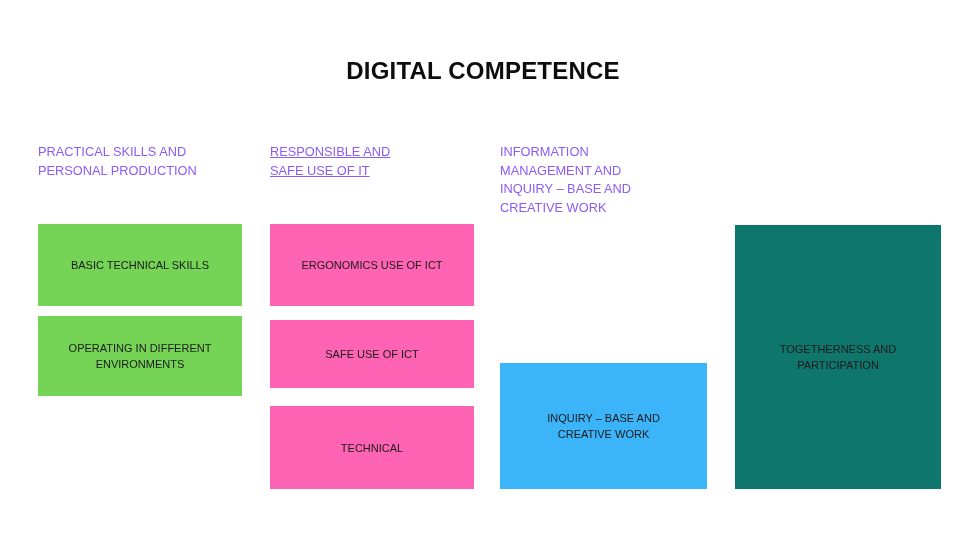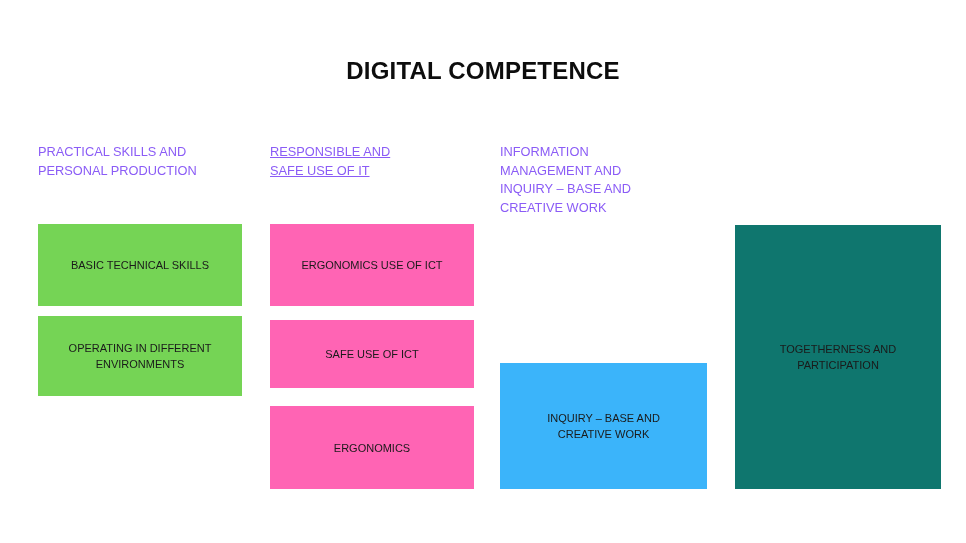--- a/index.html
+++ b/index.html
@@ -93,21 +93,21 @@
 MANAGEMENT AND
 INQUIRY – BASE AND
 CREATIVE WORK</div>
 
   <div class="block b-g1" style="background-color: rgb(117, 212, 85);">BASIC TECHNICAL SKILLS</div>
   <div class="block b-g2" style="background-color: rgb(117, 212, 85);">OPERATING IN DIFFERENT
 ENVIRONMENTS</div>
 
   <div class="block b-p1" style="background-color: rgb(255, 100, 180);">ERGONOMICS USE OF ICT</div>
   <div class="block b-p2" style="background-color: rgb(255, 100, 180);">SAFE USE OF ICT</div>
-  <div class="block b-p3" style="background-color: rgb(255, 100, 180);">ERGONOMICS</div>
+  <div class="block b-p3" style="background-color: rgb(255, 100, 180);">TECHNICAL</div>
 
   <div class="block b-b2" style="background-color: rgb(59, 180, 250);">INQUIRY – BASE AND
 CREATIVE WORK</div>
 
   <div class="block b-y1" style="background-color: #0f766e;">TOGETHERNESS AND
 PARTICIPATION</div>
 
 </div>
 
 </body></html>

